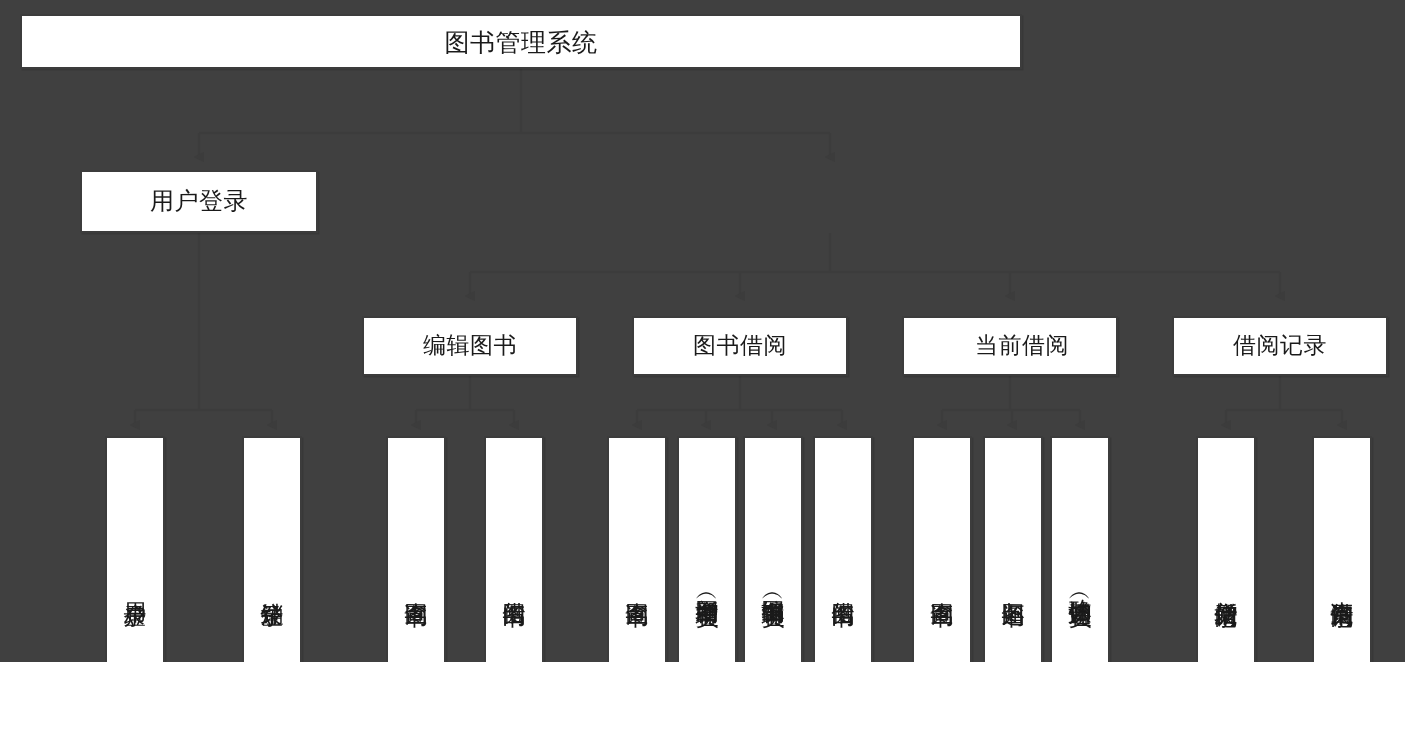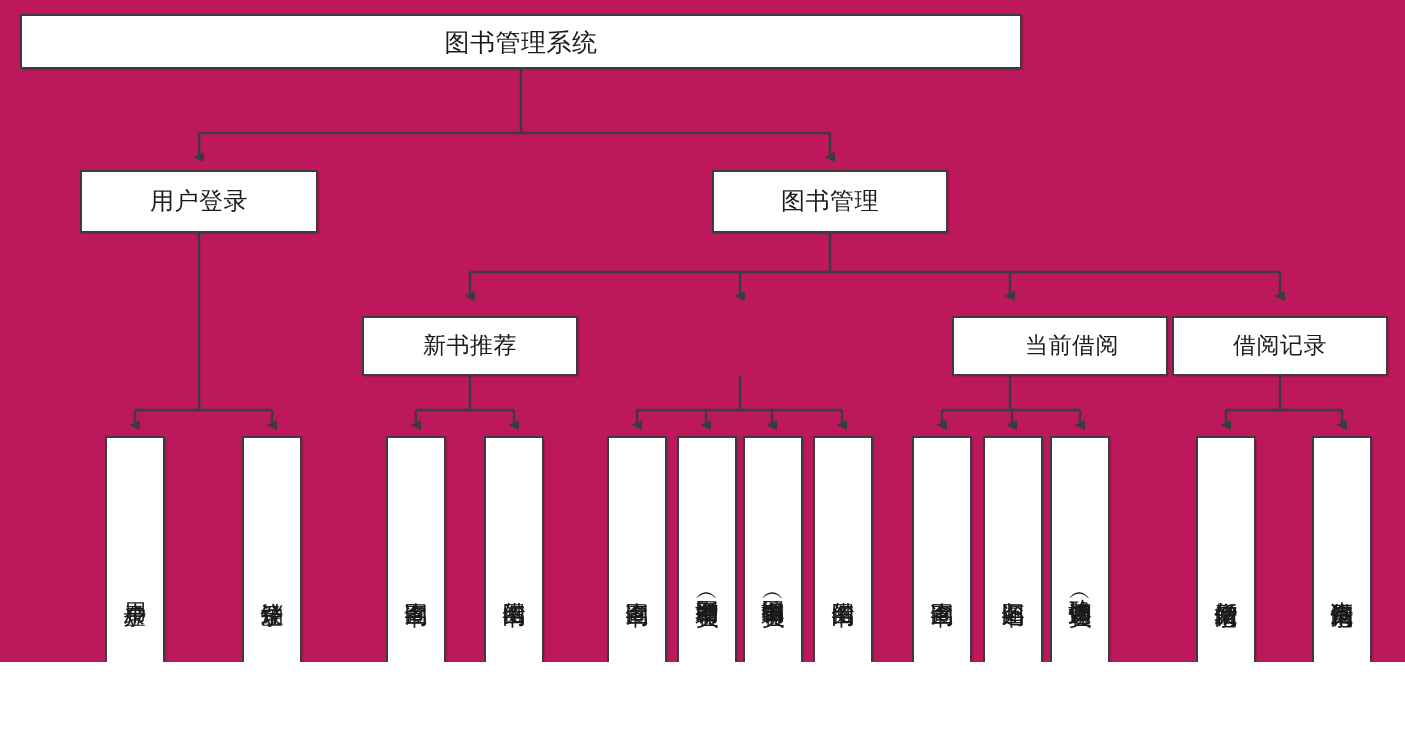--- a/index.html
+++ b/index.html
@@ -7,21 +7,21 @@
     padding: 0;
     background: #ffffff;
   }
   body {
     font-family: "Liberation Sans", "DejaVu Sans", sans-serif;
   }
   #canvas {
     position: relative;
     width: 1405px;
     height: 662px;
-    background: #be185d;
+    background: #404040;
     overflow: hidden;
   }
   svg.connectors {
     position: absolute;
     left: 0;
     top: 0;
     width: 1405px;
     height: 747px;
     pointer-events: none;
   }
@@ -127,28 +127,28 @@
     </g>
   </svg>
 
   <div class="node root" style="left:20px; top:14px; width:1002px; height:55px;">
     <span class="label">图书管理系统</span>
   </div>
 
   <div class="node level1" style="left:80px; top:170px; width:238px; height:63px;">
     <span class="label">用户登录</span>
   </div>
-  <div class="node level1" style="left:712px; top:170px; width:236px; height:63px;">
-    <span class="label">图书管理</span>
-  </div>
 
   <div class="node level2" style="left:362px; top:316px; width:216px; height:60px;">
-    <span class="label">新书推荐</span>
+    <span class="label">编辑图书</span>
   </div>
-  <div class="node level2" style="left:952px; top:316px; width:216px; height:60px;padding-left:24px;">
+  <div class="node level2" style="left:632px; top:316px; width:216px; height:60px;">
+    <span class="label">图书借阅</span>
+  </div>
+  <div class="node level2" style="left:902px; top:316px; width:216px; height:60px;padding-left:24px;">
     <span class="label">当前借阅</span>
   </div>
   <div class="node level2" style="left:1172px; top:316px; width:216px; height:60px;align-items:center;">
     <span class="label">借阅记录</span>
   </div>
 
   <div class="node leaf" style="left:105px; top:436px; width:60px; height:299px;">
     <span class="label">用户登录</span>
   </div>
   <div class="node leaf" style="left:242px; top:436px; width:60px; height:299px;">

